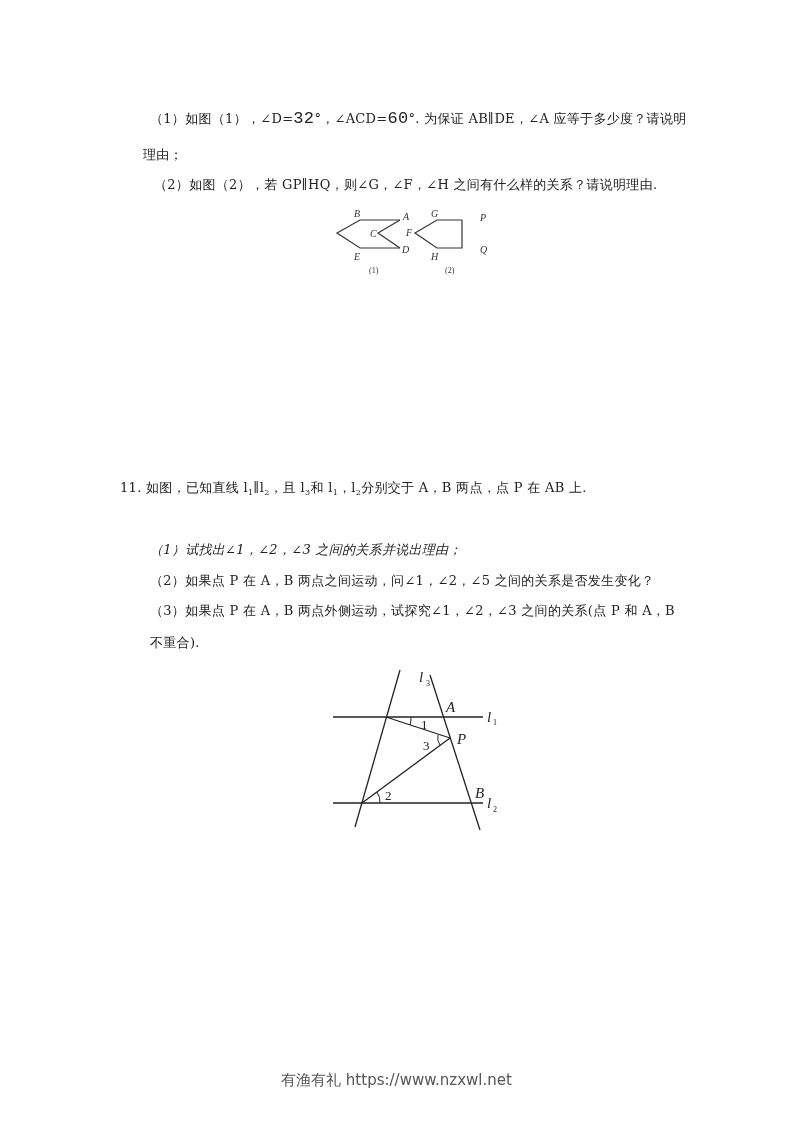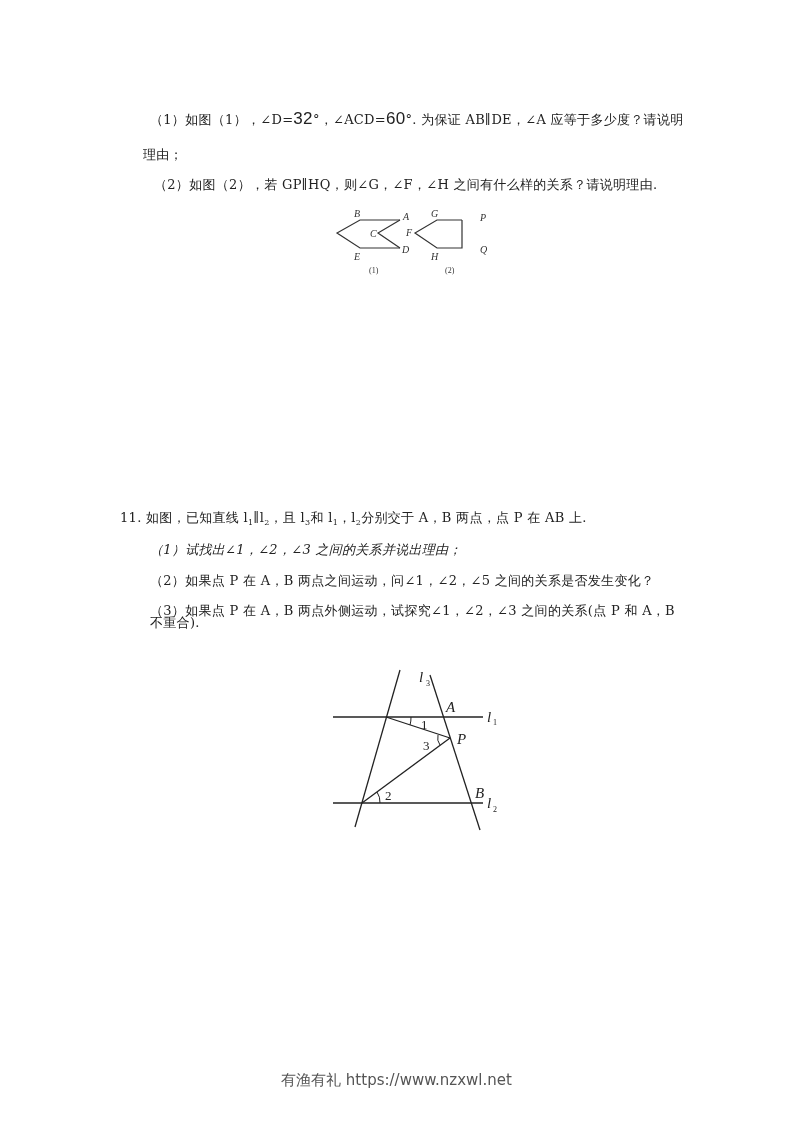--- a/index.html
+++ b/index.html
@@ -1,20 +1,20 @@
 <!DOCTYPE html>
 <html><head>
 <meta charset="utf-8">
 <style>
   html, body { margin: 0; padding: 0; background: #ffffff; }
   body { width: 793px; height: 1122px; position: relative; overflow: hidden;
          font-family: "DejaVu Serif", "Liberation Serif", serif; color: #222; }
   .line { position: absolute; font-size: 13px; line-height: 18px; white-space: nowrap; letter-spacing: 0.3px; }
   .sub { font-size: 8px; vertical-align: -3px; }
-  .big { font-size: 17px; font-family: Liberation Sans, sans-serif; }
+  .big { font-size: 17px; font-family: Liberation Mono, monospace; }
   svg text { font-family: "Liberation Serif", serif; font-style: italic; }
   .cap { font-style: normal !important; }
   .footer { position: absolute; left: 0; width: 793px; top: 1071px; text-align: center;
             font-family: "DejaVu Sans", sans-serif; font-size: 15px; color: #555; }
 </style>
 </head>
 <body>
 
 <div class="line" style="left:150px; top:110px;">
   <span>（1）如图（1），∠D=</span><span class="big">32</span><span>°，∠ACD=</span><span class="big">60</span><span>°. 为保证 AB∥DE，∠A 应等于多少度？请说明</span>
@@ -39,27 +39,27 @@
     <text x="77" y="53">D</text>
     <text x="106" y="17">G</text>
     <text x="155" y="21">P</text>
     <text x="106" y="60">H</text>
     <text x="155" y="53">Q</text>
     <text class="cap" x="44" y="73" font-size="8">(1)</text>
     <text class="cap" x="120" y="73" font-size="8">(2)</text>
   </g>
 </svg>
 
-<div class="line" style="left:120px; top:509px;">
+<div class="line" style="left:120px; top:479px;">
   <span>11. 如图，已知直线 l</span><span class="sub">1</span><span>∥l</span><span class="sub">2</span><span>，且 l</span><span class="sub">3</span><span>和 l</span><span class="sub">1</span><span>，l</span><span class="sub">2</span><span>分别交于 A，B 两点，点 P 在 AB 上.</span>
 </div>
 <div class="line" style="left:150px; top:541px;font-style:italic;">（1）试找出∠1，∠2，∠3 之间的关系并说出理由；</div>
 <div class="line" style="left:150px; top:572px;">（2）如果点 P 在 A，B 两点之间运动，问∠1，∠2，∠5 之间的关系是否发生变化？</div>
 <div class="line" style="left:150px; top:602px;">（3）如果点 P 在 A，B 两点外侧运动，试探究∠1，∠2，∠3 之间的关系(点 P 和 A，B</div>
-<div class="line" style="left:150px; top:614px;">不重合).</div>
+<div class="line" style="left:150px; top:634px;">不重合).</div>
 
 <svg width="190" height="180" style="position:absolute; left:325px; top:660px;" viewBox="0 0 190 180">
   <g stroke="#222" stroke-width="1.3" fill="none">
     <line x1="8" y1="57" x2="158" y2="57"></line>
     <line x1="8" y1="143" x2="158" y2="143"></line>
     <line x1="75" y1="10" x2="30" y2="167"></line>
     <line x1="105" y1="15" x2="155" y2="170"></line>
     <line x1="61" y1="57" x2="125" y2="78"></line>
     <line x1="37" y1="143" x2="125" y2="78"></line>
     <path d="M 86 57 A 25 25 0 0 1 85 65" stroke-width="1"></path>

